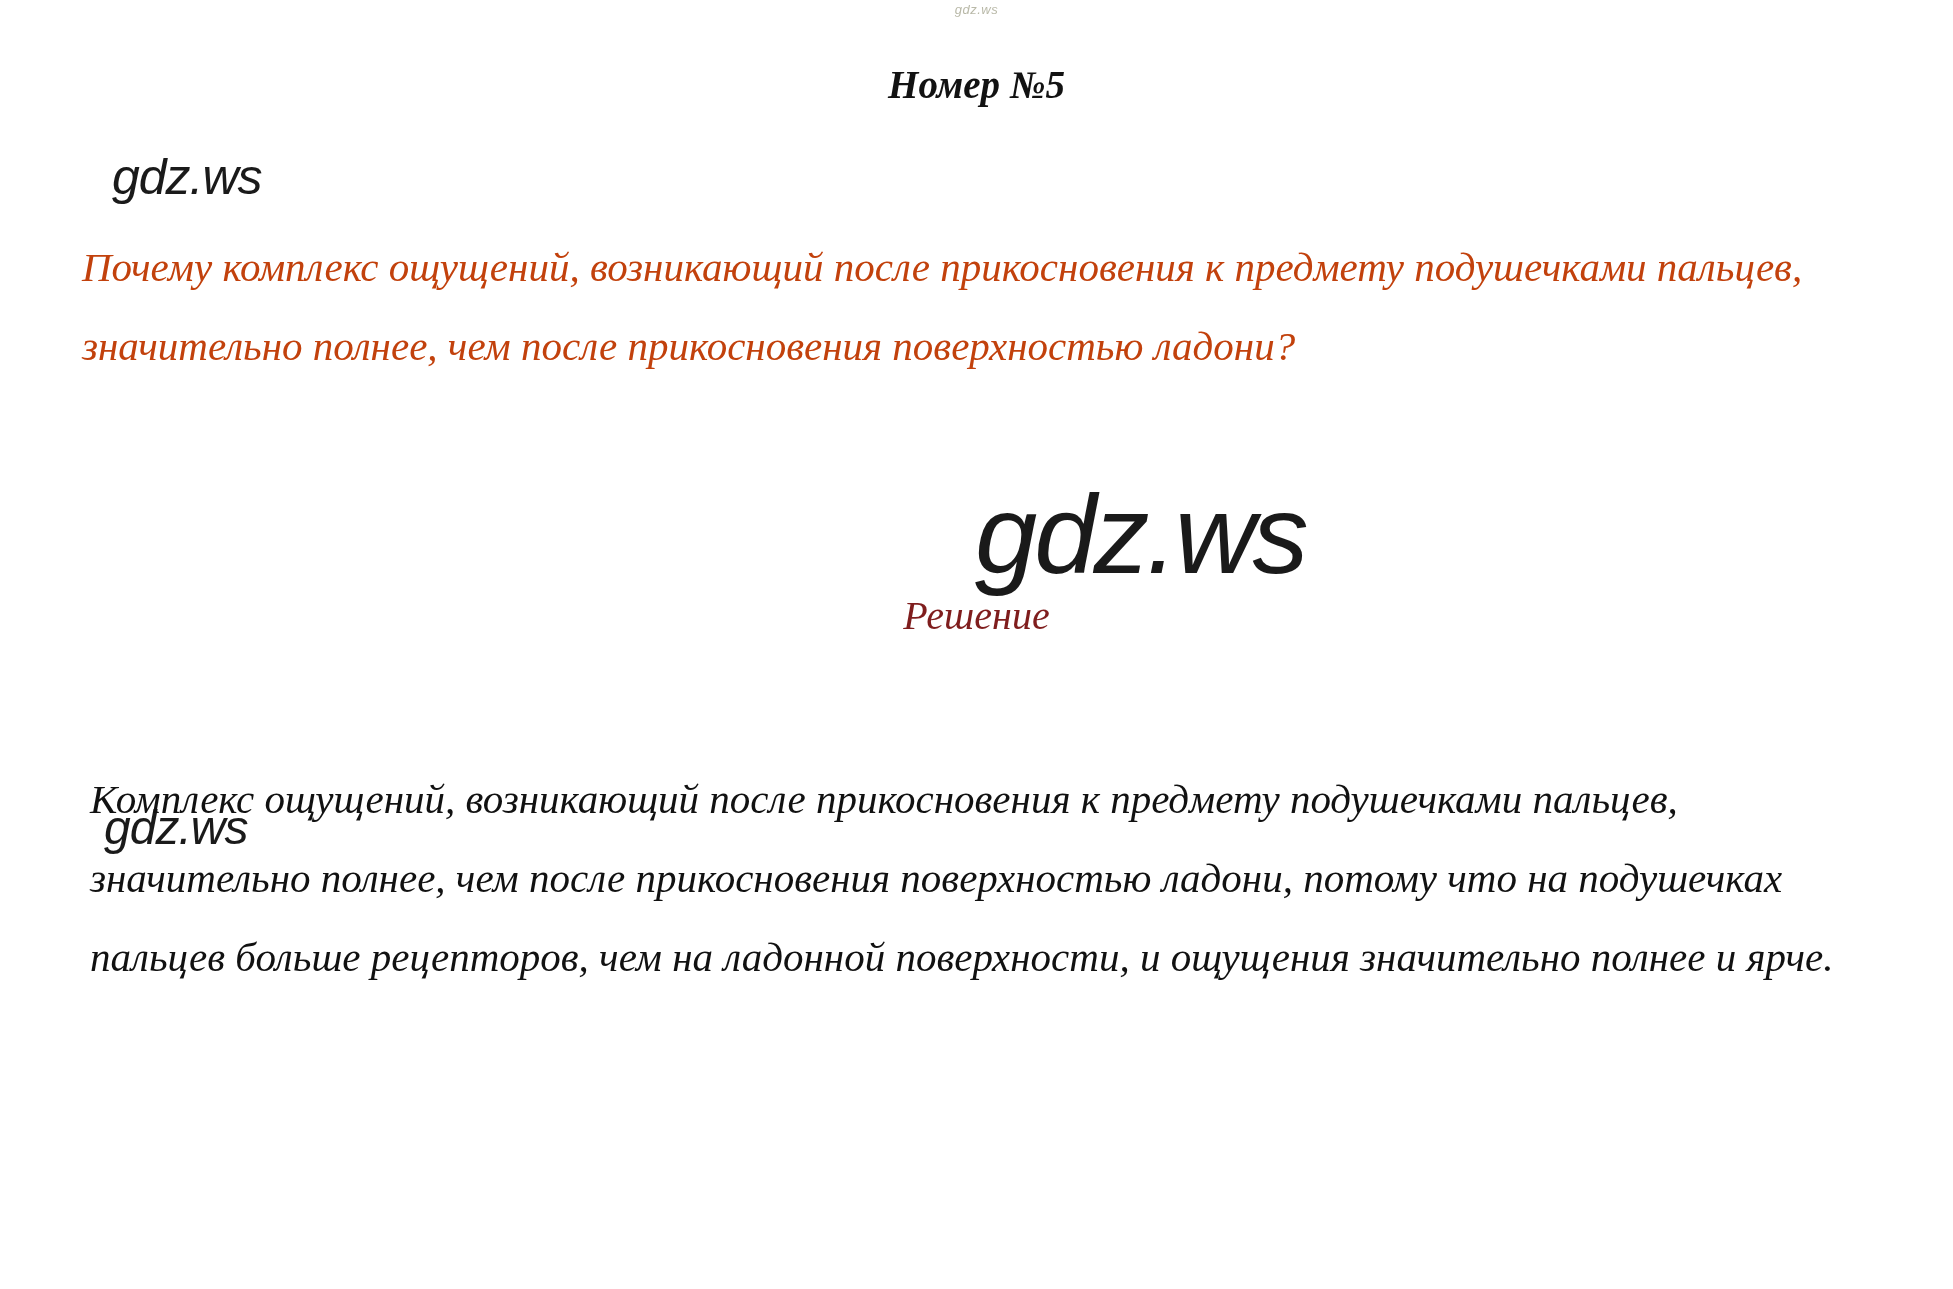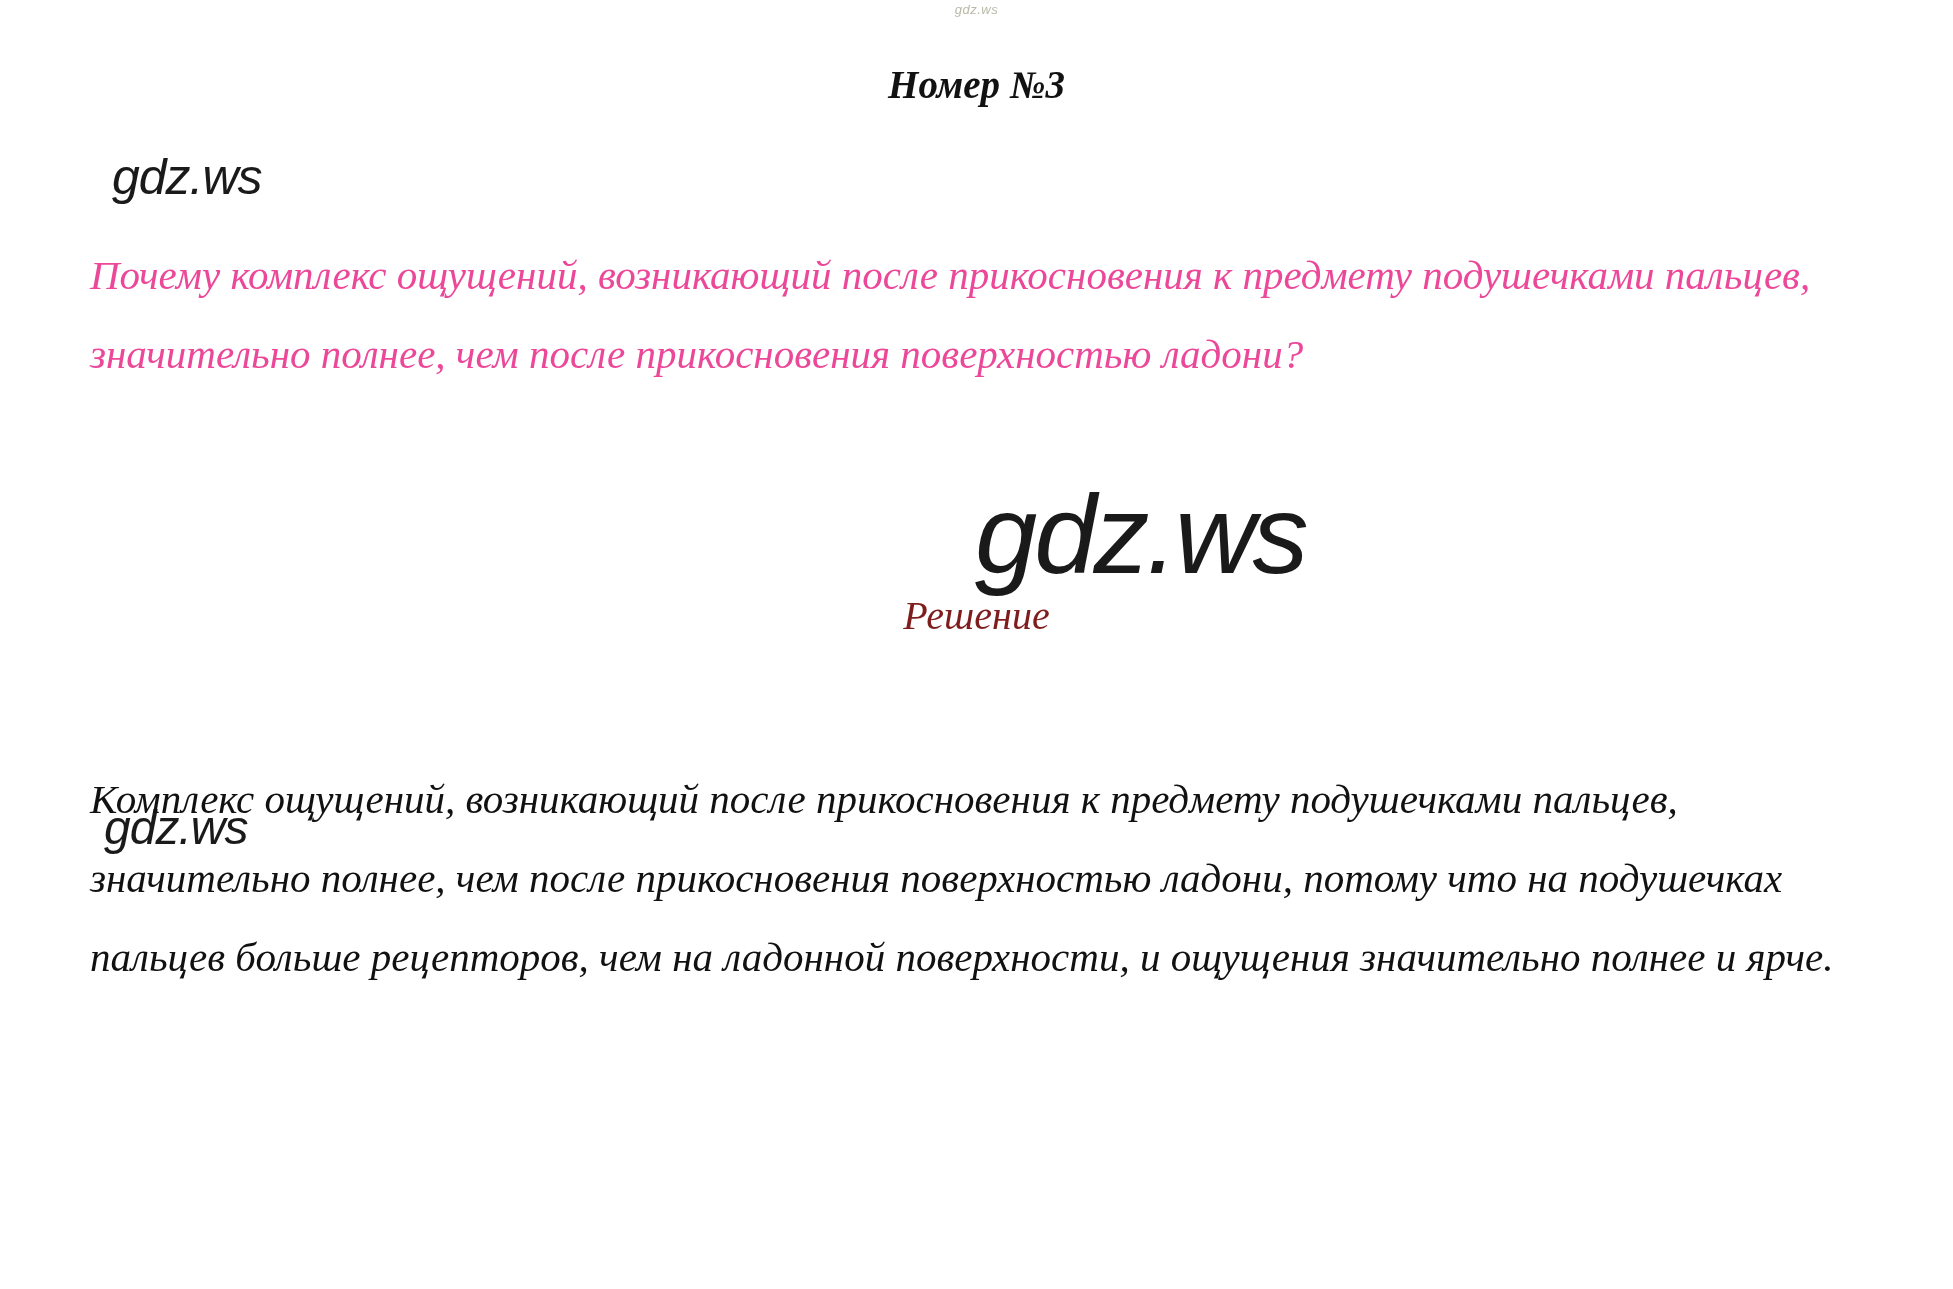--- a/index.html
+++ b/index.html
@@ -77,24 +77,24 @@
     letter-spacing: -1px;
   }
 
   .question-block {
     position: absolute;
     left: 82px;
     top: 228px;
     width: 1790px;
   }
   .question-block p {
-    margin: 8px;
+    margin: 0;
     font-size: 41px;
     line-height: 1.92;
-    color: #ec4899;
+    color: #c2410c;
   }
 
   .solution-label {
     position: absolute;
     top: 592px;
     left: 0;
     width: 100%;
     text-align: center;
     font-size: 40px;
     color: #7f1d1d;
@@ -113,21 +113,21 @@
     color: #111111;
   }
 </style>
 </head>
 <body>
 
 <div class="page">
 
   <div class="watermark-top">gdz.ws</div>
 
-  <div class="doc-title">Номер №3</div>
+  <div class="doc-title">Номер №5</div>
 
   <div class="watermark wm-1">gdz.ws</div>
 
   <div class="question-block">
     <p>Почему комплекс ощущений, возникающий после прикосновения к предмету подушечками пальцев, значительно полнее, чем после прикосновения поверхностью ладони?</p>
   </div>
 
   <div class="watermark wm-2">gdz.ws</div>
 
   <div class="solution-label">Решение</div>

